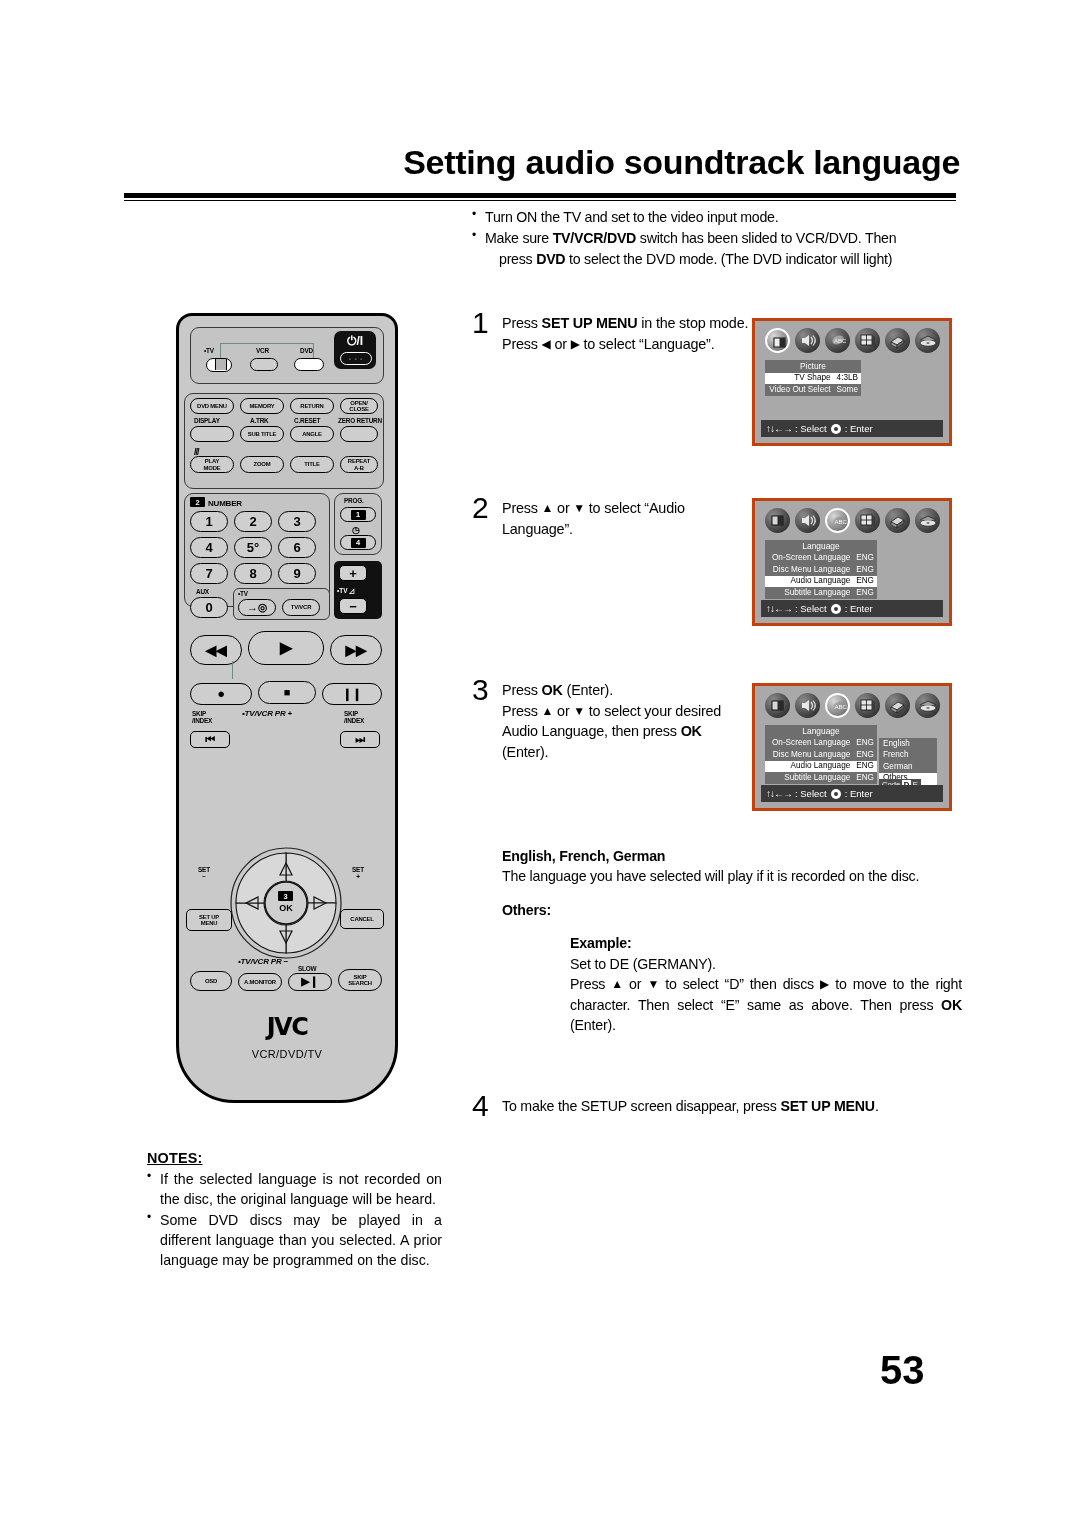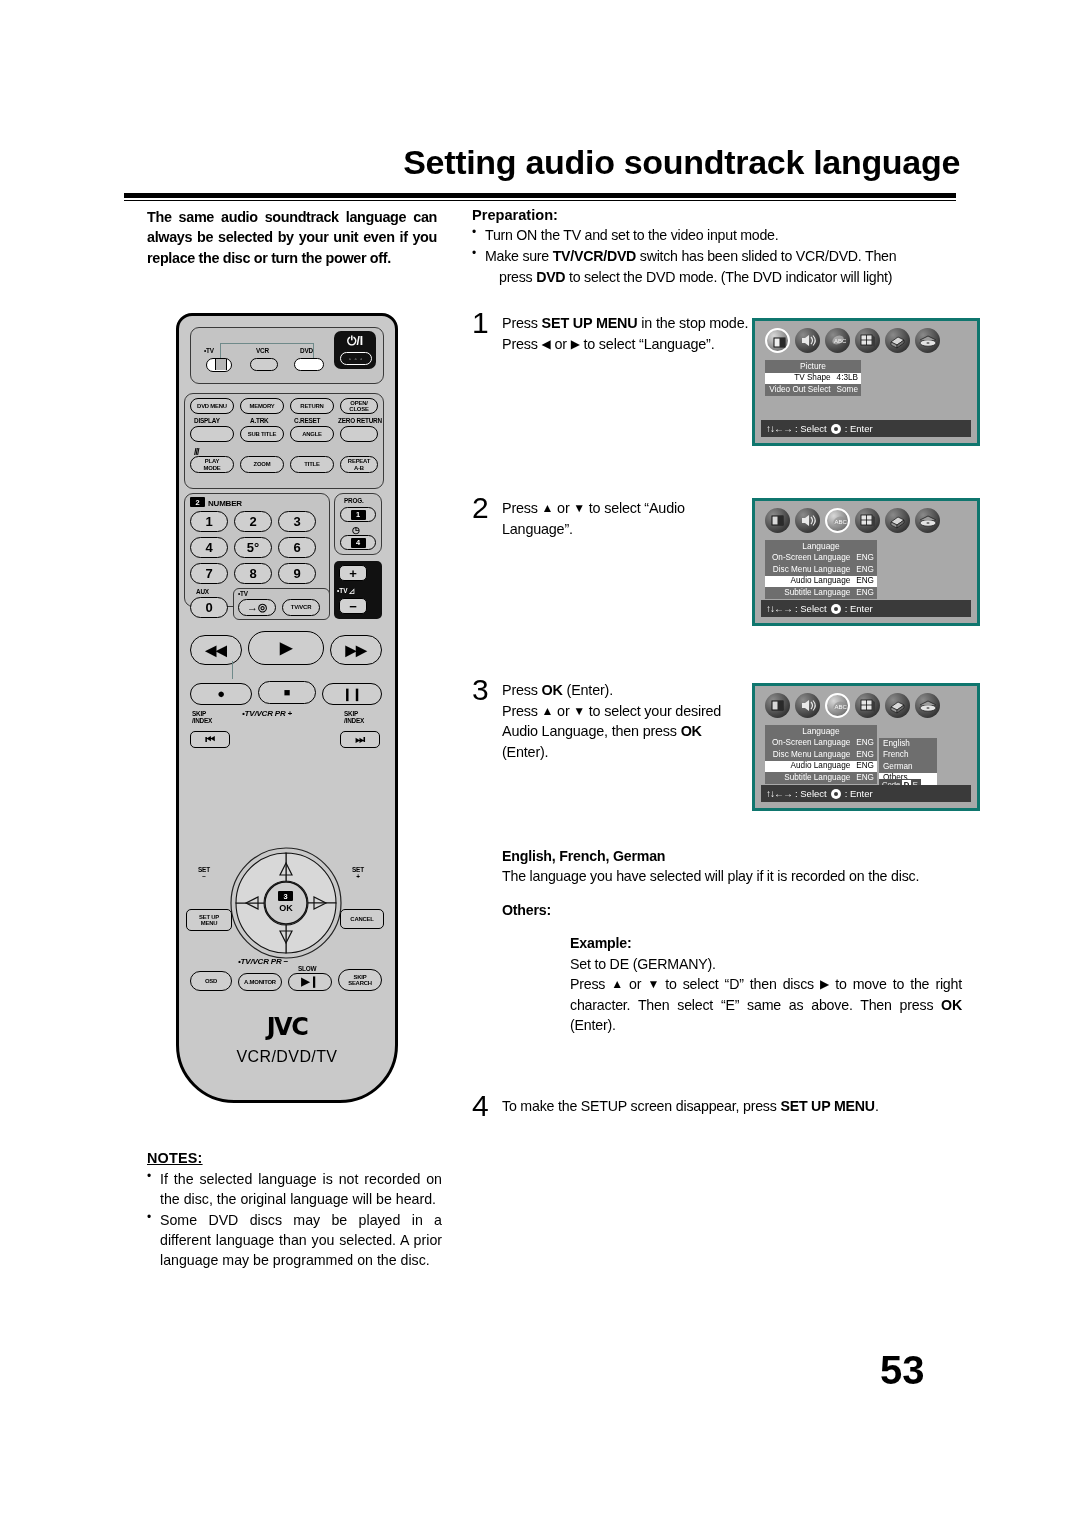--- a/index.html
+++ b/index.html
@@ -115,24 +115,24 @@
   .step2 { left: 472px; top: 498px; width: 278px; }
   .step3 { left: 472px; top: 680px; width: 278px; }
   .step4 { left: 472px; top: 1096px; width: 490px; }
   .step4 .step-body { margin-left: 30px; font-size: 14.2px; }
 
   .ar { display: inline-block; font-size: 12px; line-height: 1; vertical-align: 1px; }
 
   
   .osd {
     position: absolute;
-    width: 228px;
+    width: 200px;
     height: 128px;
     background: #a9a9a9;
-    border: 3px solid #0f766e;
+    border: 3px solid #c2410c;
     box-sizing: border-box;
   }
   .osd1 { left: 752px; top: 318px; }
   .osd2 { left: 752px; top: 498px; }
   .osd3 { left: 752px; top: 683px; }
 
   .osd-icons {
     position: absolute;
     left: 10px; top: 7px;
     display: flex;
@@ -444,37 +444,35 @@
     font-size: 24px;
     font-weight: bold;
     letter-spacing: -1.5px;
     font-family: "DejaVu Sans", sans-serif;
   }
   .jvc-sub {
     position: absolute;
     left: 0; right: 0;
     top: 735px;
     text-align: center;
-    font-size: 16px;
+    font-size: 11px;
     letter-spacing: 0.4px;
   }
 </style>
 </head>
 <body>
 
 <div class="page">
 
   <div class="header-title">Setting audio soundtrack language</div>
   <div class="header-rule"></div>
   <div class="header-rule-thin"></div>
 
-  <div class="intro">The same audio soundtrack language can always be selected by your unit even if you replace the disc or turn the power off.</div>
 
   <div class="prep">
-    <div class="prep-title">Preparation:</div>
     <ul class="prep-list">
       <li>
         <span class="bul">•</span>
         <span>Turn ON the TV and set to the video input mode.</span>
       </li>
       <li>
         <span class="bul">•</span>
         <span>Make sure </span><b>TV/VCR/DVD</b><span> switch has been slided to VCR/DVD. Then</span>
         <span class="ind"><span>press </span><b>DVD</b><span> to select the DVD mode. (The DVD indicator will light)</span></span>
       </li>

